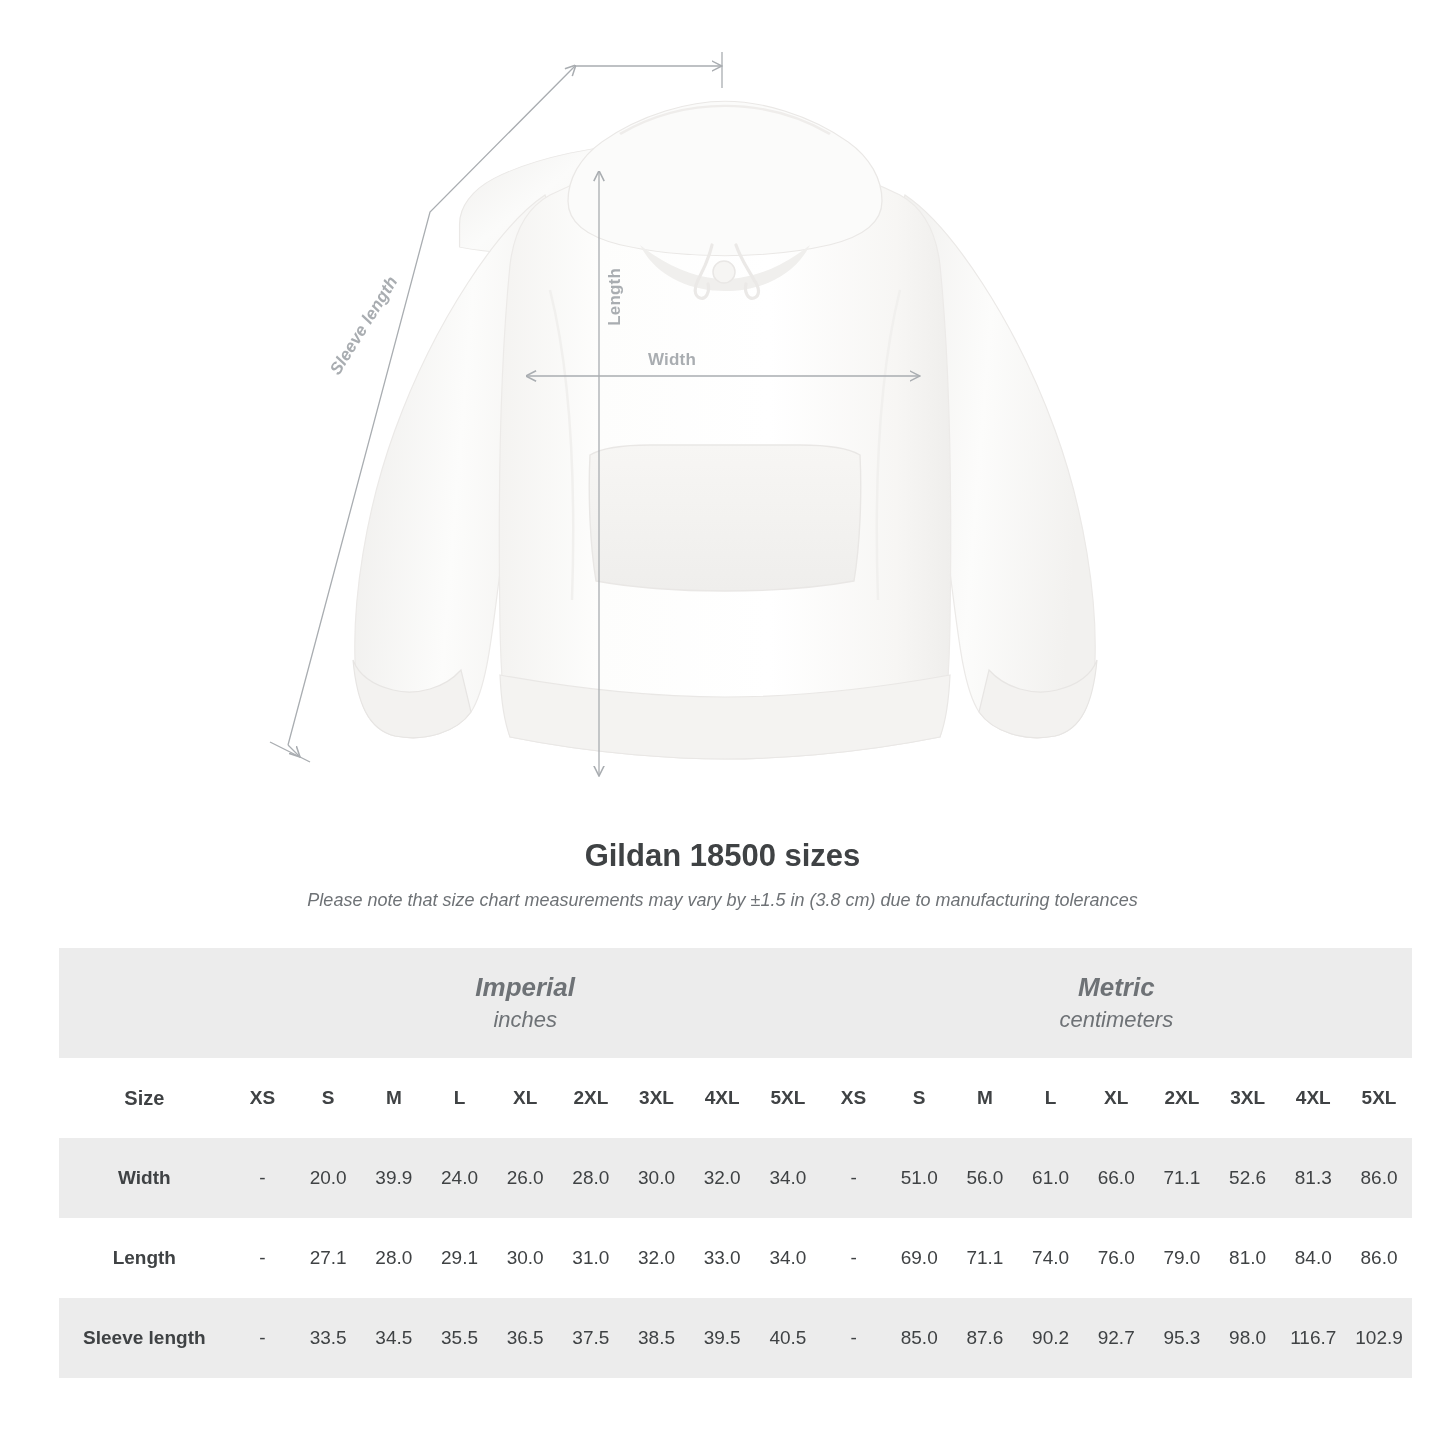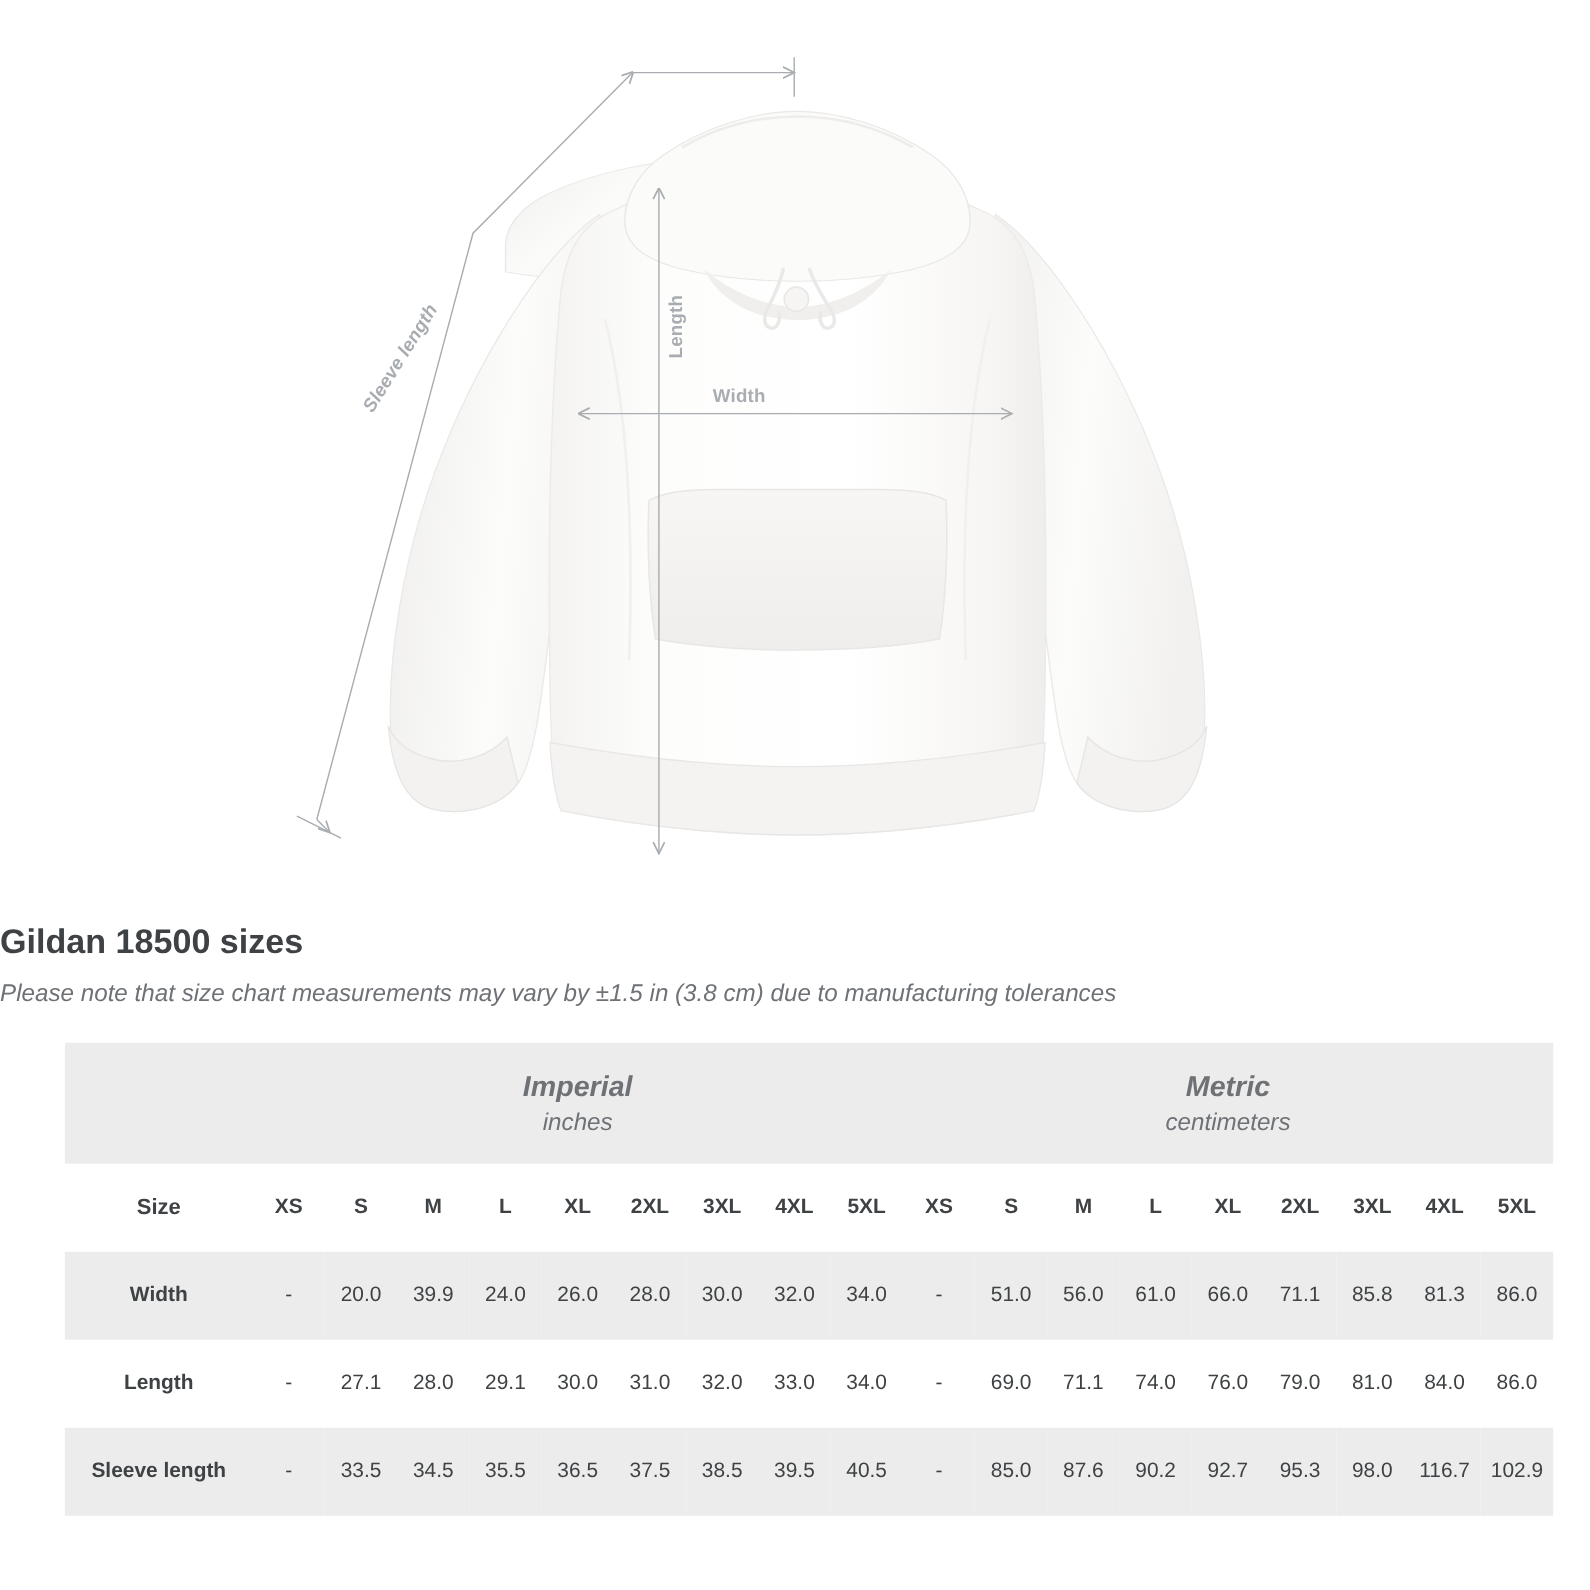--- a/index.html
+++ b/index.html
@@ -56,29 +56,30 @@
     font-weight: bold;
     white-space: nowrap;
   }
 
   
   .title-block {
     position: absolute;
     left: 0;
     top: 838px;
     width: 1445px;
+    text-align: center;
   }
   .chart-title {
     font-size: 31px;
     font-weight: bold;
     color: #3f4244;
     margin: 0 0 16px 0;
   }
   .chart-note {
-    font-size: 22px;
+    font-size: 18px;
     font-style: italic;
     color: #6e7276;
     margin: 0;
   }
 
   
   .table-wrap {
     position: absolute;
     left: 59px;
     top: 948px;
@@ -286,21 +287,21 @@
           <td>28.0</td>
           <td>30.0</td>
           <td>32.0</td>
           <td>34.0</td>
           <td>-</td>
           <td>51.0</td>
           <td>56.0</td>
           <td>61.0</td>
           <td>66.0</td>
           <td>71.1</td>
-          <td>85.8</td>
+          <td>52.6</td>
           <td>81.3</td>
           <td>86.0</td>
         </tr>
 
         <tr class="data-row plain">
           <td class="rowlabel">Length</td>
           <td>-</td>
           <td>27.1</td>
           <td>28.0</td>
           <td>29.1</td>

